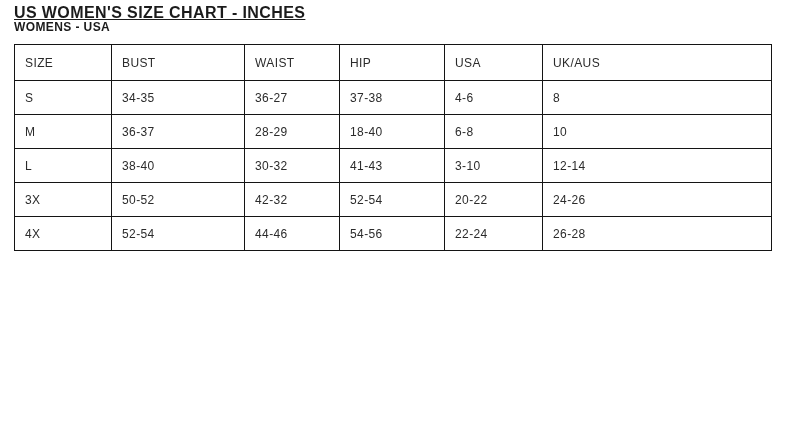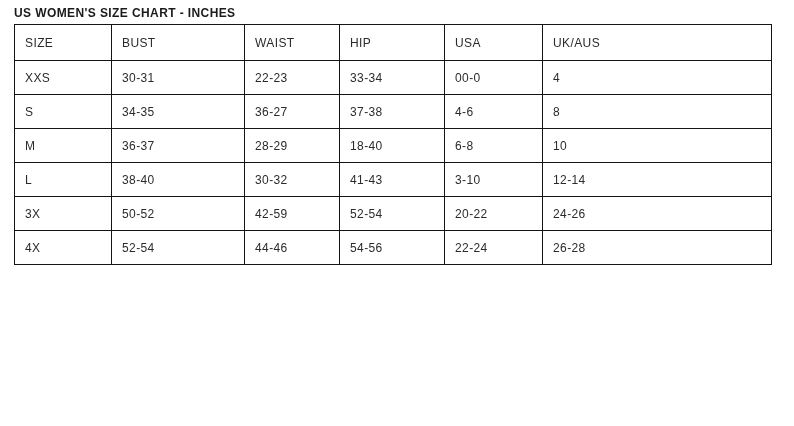--- a/index.html
+++ b/index.html
@@ -11,38 +11,39 @@
     width: 794px;
     height: 426px;
     overflow: hidden;
     font-family: "Liberation Sans", sans-serif;
     color: #2b2b2b;
   }
   .page {
     padding: 6px 0 0 14px;
   }
   .title {
-    font-size: 12px;
+    font-size: 16px;
     font-weight: bold;
     letter-spacing: 0.4px;
     color: #1b1b1b;
     line-height: 14px;
+    text-decoration: underline;
   }
   .subtitle {
     font-size: 12px;
     font-weight: bold;
     letter-spacing: 0.4px;
     color: #1b1b1b;
     line-height: 14px;
   }
   table.size-chart {
     border-collapse: collapse;
     table-layout: fixed;
     width: 757px;
-    margin-top: 4px;
+    margin-top: 10px;
     background: #ffffff;
     padding-left: 10px;
   }
   table.size-chart th,
   table.size-chart td {
     border: 1px solid #141414;
     text-align: left;
     vertical-align: middle;
     padding: 0 4px 0 10px;
     font-size: 12px;
@@ -57,20 +58,21 @@
   }
   table.size-chart tbody td {
     height: 33px;
   }
 </style>
 </head>
 <body>
 
 <div class="page">
   <div class="title">US WOMEN'S SIZE CHART - INCHES</div>
+  <div class="subtitle">WOMENS - USA</div>
 
   <table class="size-chart">
     <colgroup>
         <col style="width: 97px;">
         <col style="width: 133px;">
         <col style="width: 95px;">
         <col style="width: 105px;">
         <col style="width: 98px;">
         <col style="width: 229px;">
       </colgroup>
@@ -78,28 +80,20 @@
       <tr>
         <th>SIZE</th>
         <th>BUST</th>
         <th>WAIST</th>
         <th>HIP</th>
         <th>USA</th>
         <th>UK/AUS</th>
       </tr>
     </thead>
     <tbody>
-        <tr>
-          <td>XXS</td>
-          <td>30-31</td>
-          <td>22-23</td>
-          <td>33-34</td>
-          <td>00-0</td>
-          <td>4</td>
-        </tr>
         <tr>
           <td>S</td>
           <td>34-35</td>
           <td>36-27</td>
           <td>37-38</td>
           <td>4-6</td>
           <td>8</td>
         </tr>
         <tr>
           <td>M</td>
@@ -113,21 +107,21 @@
           <td>L</td>
           <td>38-40</td>
           <td>30-32</td>
           <td>41-43</td>
           <td>3-10</td>
           <td>12-14</td>
         </tr>
         <tr>
           <td>3X</td>
           <td>50-52</td>
-          <td>42-59</td>
+          <td>42-32</td>
           <td>52-54</td>
           <td>20-22</td>
           <td>24-26</td>
         </tr>
         <tr>
           <td>4X</td>
           <td>52-54</td>
           <td>44-46</td>
           <td>54-56</td>
           <td>22-24</td>

